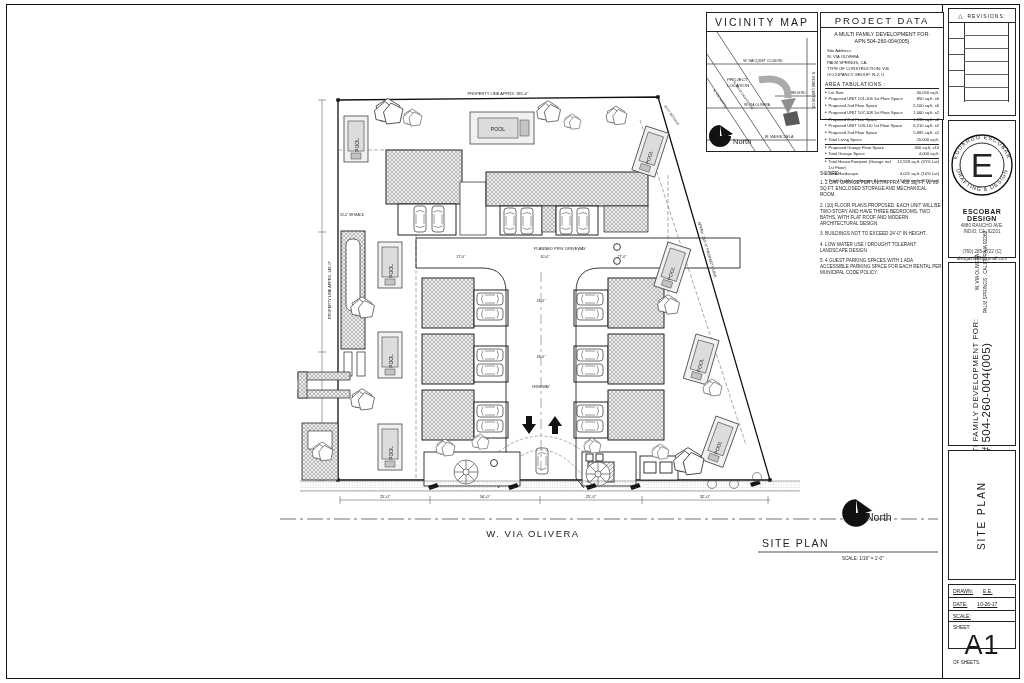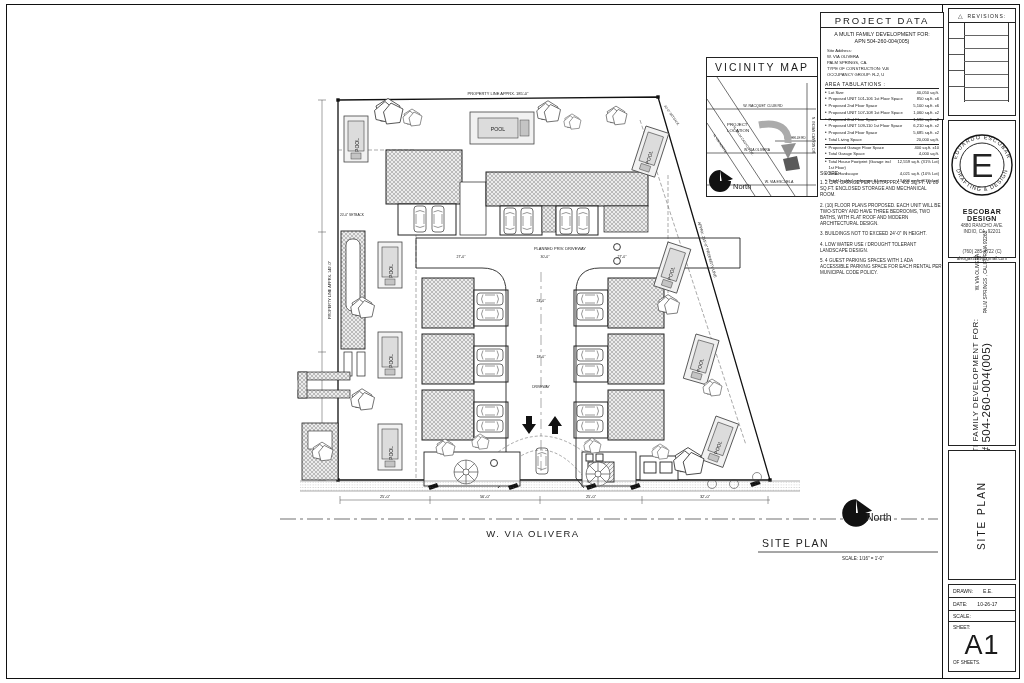--- a/index.html
+++ b/index.html
@@ -325,21 +325,21 @@
       <line x1="758" y1="552" x2="938" y2="552" stroke="#222" stroke-width="0.8"></line>
       <text x="842" y="560" font-size="4.5">SCALE: 1/16" = 1'-0"</text>
     </g>
 
     <g transform="translate(856,513)">
       <use href="#north" transform="scale(1.15)"></use>
       <text x="10" y="8" font-size="10.5">North</text>
     </g>
   </svg>
 
-  <div class="box" style="left:706px;top:12px;width:112px;height:140px;margin-top:45px;">
+  <div class="box" style="left:706px;top:12px;width:112px;height:140px;">
     <div class="vicinity-header">VICINITY MAP</div>
     <svg width="109" height="119" viewBox="0 0 109 119">
       <g stroke="#333" stroke-width="0.7">
         <line x1="0" y1="32" x2="109" y2="32"></line>
         <line x1="0" y1="76" x2="109" y2="76"></line>
         <line x1="0" y1="108" x2="109" y2="108"></line>
         <line x1="100" y1="6" x2="100" y2="119"></line>
         <line x1="68" y1="64" x2="109" y2="64"></line>
         <line x1="10" y1="0" x2="88" y2="119"></line>
         <line x1="0" y1="22" x2="64" y2="119"></line>
@@ -487,21 +487,21 @@
         <div>W. VIA OLIVERA</div>
         <div>PALM SPRINGS , CALIFORNIA 92262</div>
       </div>
     </div>
   </div>
 
   <div class="box vert-box" style="left:948px;top:450px;width:68px;height:130px;">
     <div class="sheet-title-inner">SITE PLAN</div>
   </div>
 
-  <div class="box" style="left:948px;top:584px;width:68px;height:88px;">
+  <div class="box" style="left:948px;top:584px;width:68px;height:65px;text-decoration:underline;">
     <div class="info-row">
         <span>DRAWN:</span>
         <span class="v">E.E.</span>
       </div>
     <div class="info-row">
         <span>DATE:</span>
         <span class="v">10-26-17</span>
       </div>
     <div class="info-row" style="height:11px;">
         <span>SCALE:</span>

